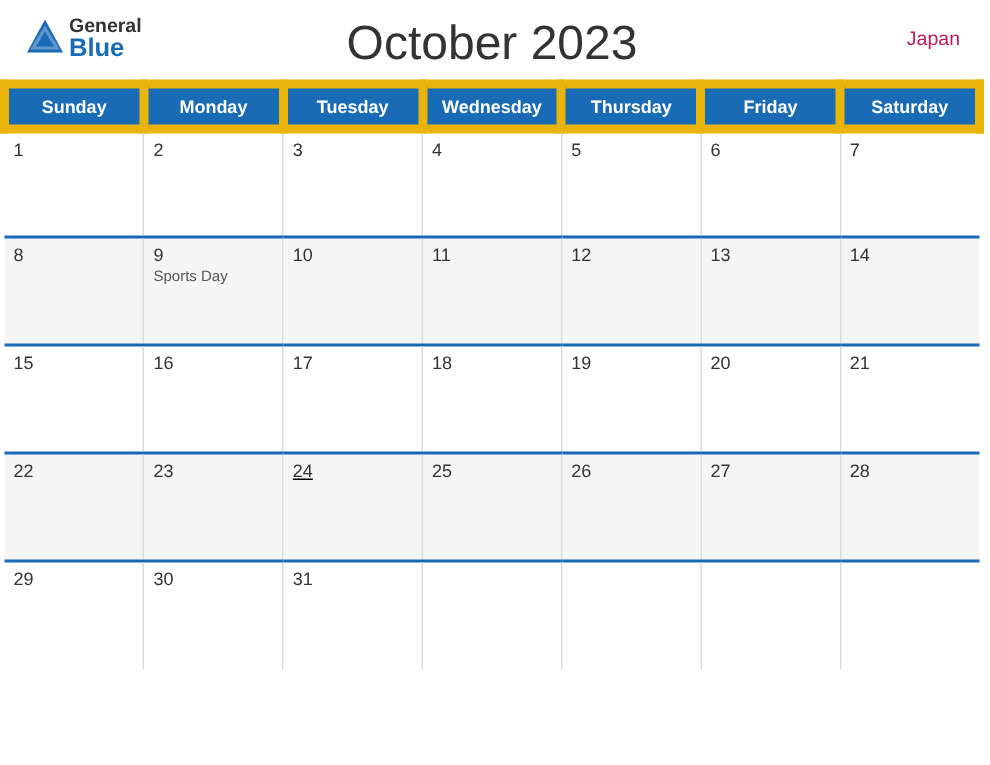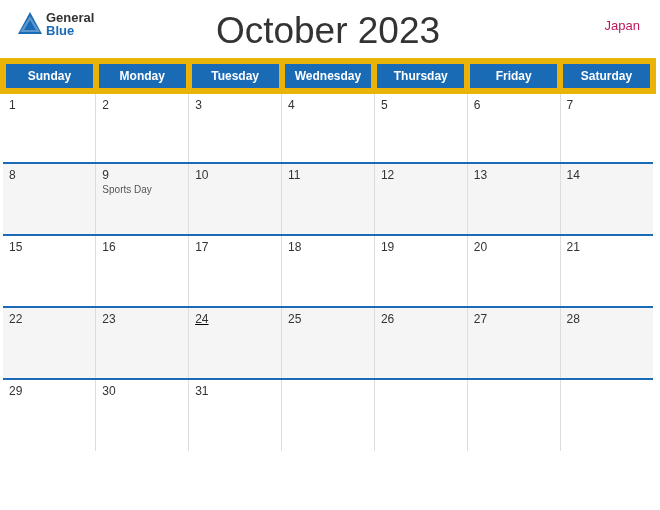--- a/index.html
+++ b/index.html
@@ -30,36 +30,36 @@
       display: flex;
       align-items: center;
     }
     .logo-text-general {
       font-size: 13px;
       font-weight: bold;
       color: #333;
       line-height: 1;
     }
     .logo-text-blue {
-      font-size: 13px;
+      font-size: 17px;
       font-weight: bold;
       color: #1a6bb5;
       line-height: 1;
     }
     .logo-icon {
       width: 28px;
       height: 28px;
       margin-right: 2px;
     }
     .logo-words {
       display: flex;
       flex-direction: column;
     }
     .calendar-title {
-      font-size: 37px;
+      font-size: 32px;
       font-weight: normal;
       color: #333;
       text-align: center;
     }
     .country-label {
       position: absolute;
       right: 16px;
       top: 18px;
       font-size: 13px;
       color: #be185d;

